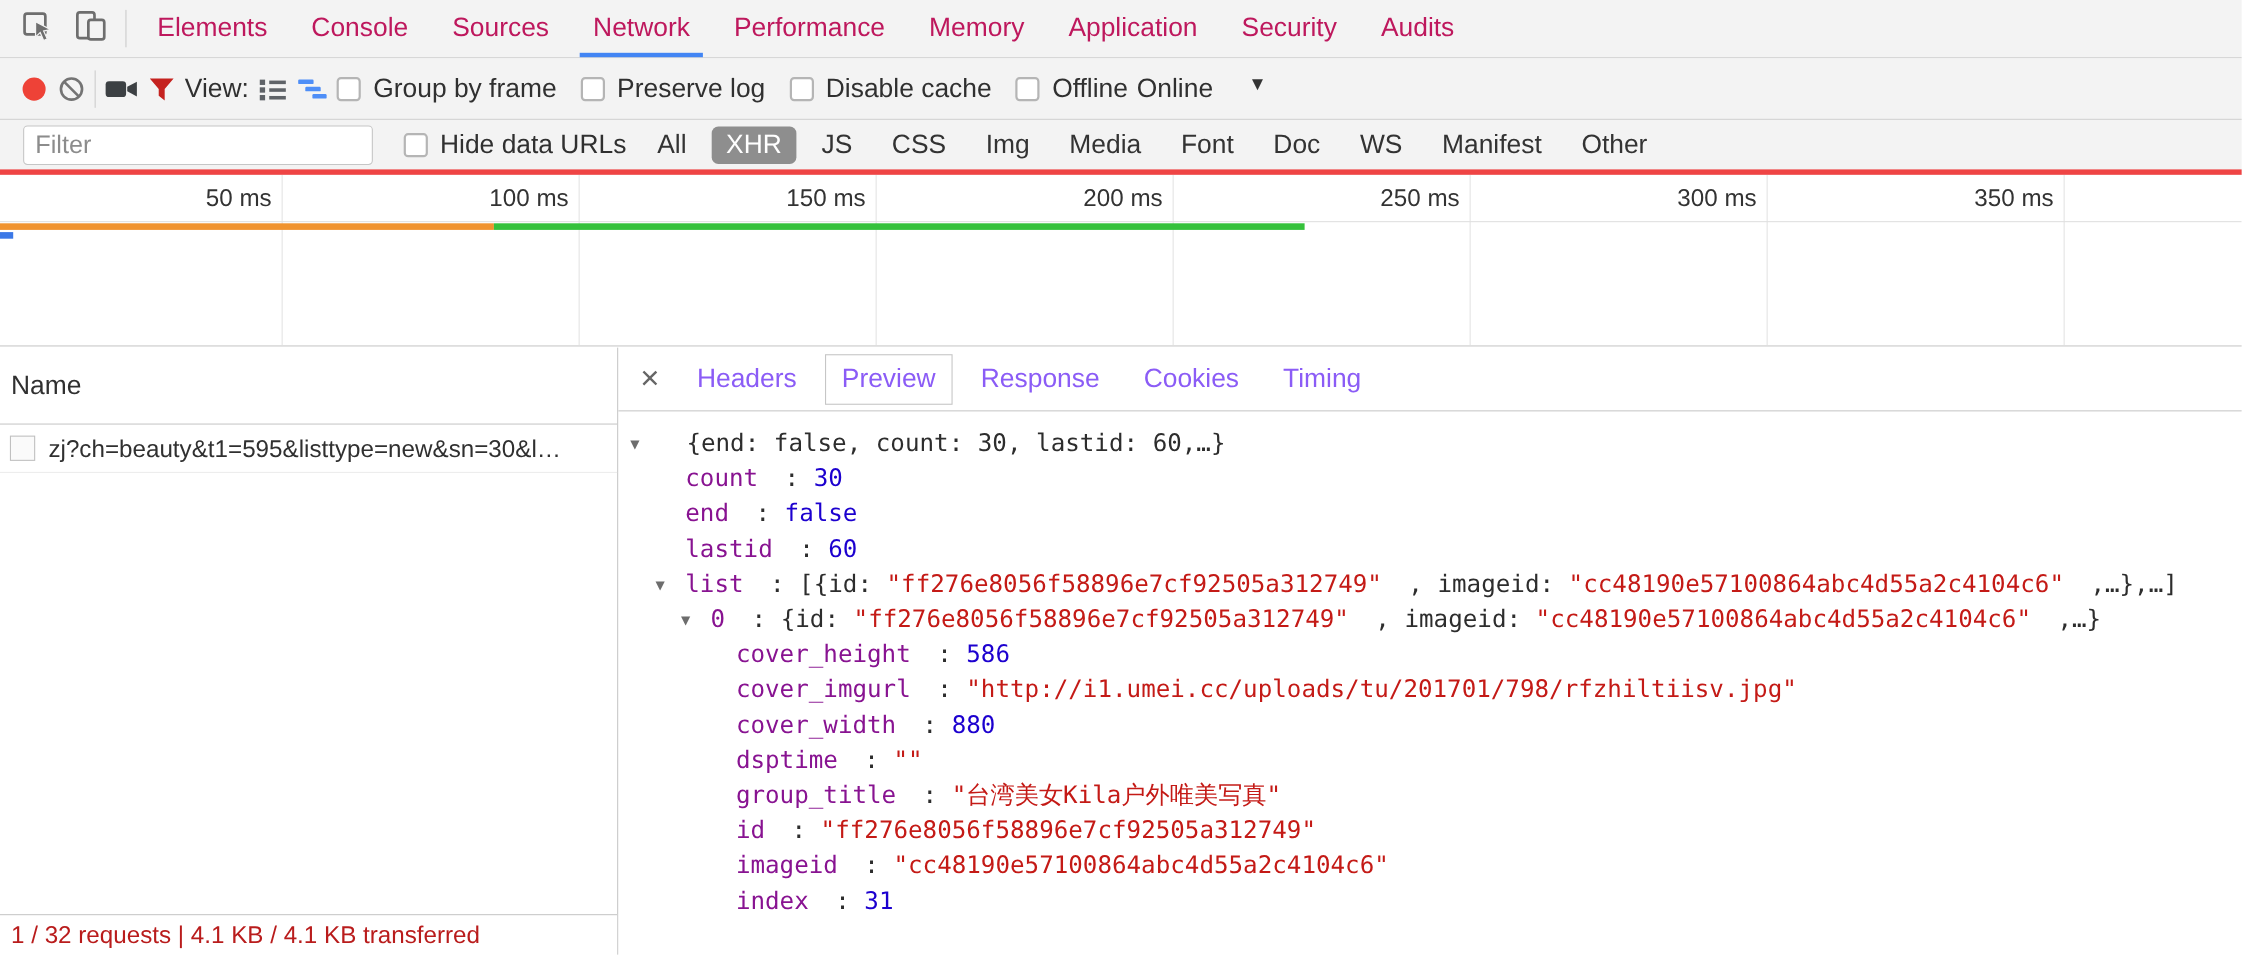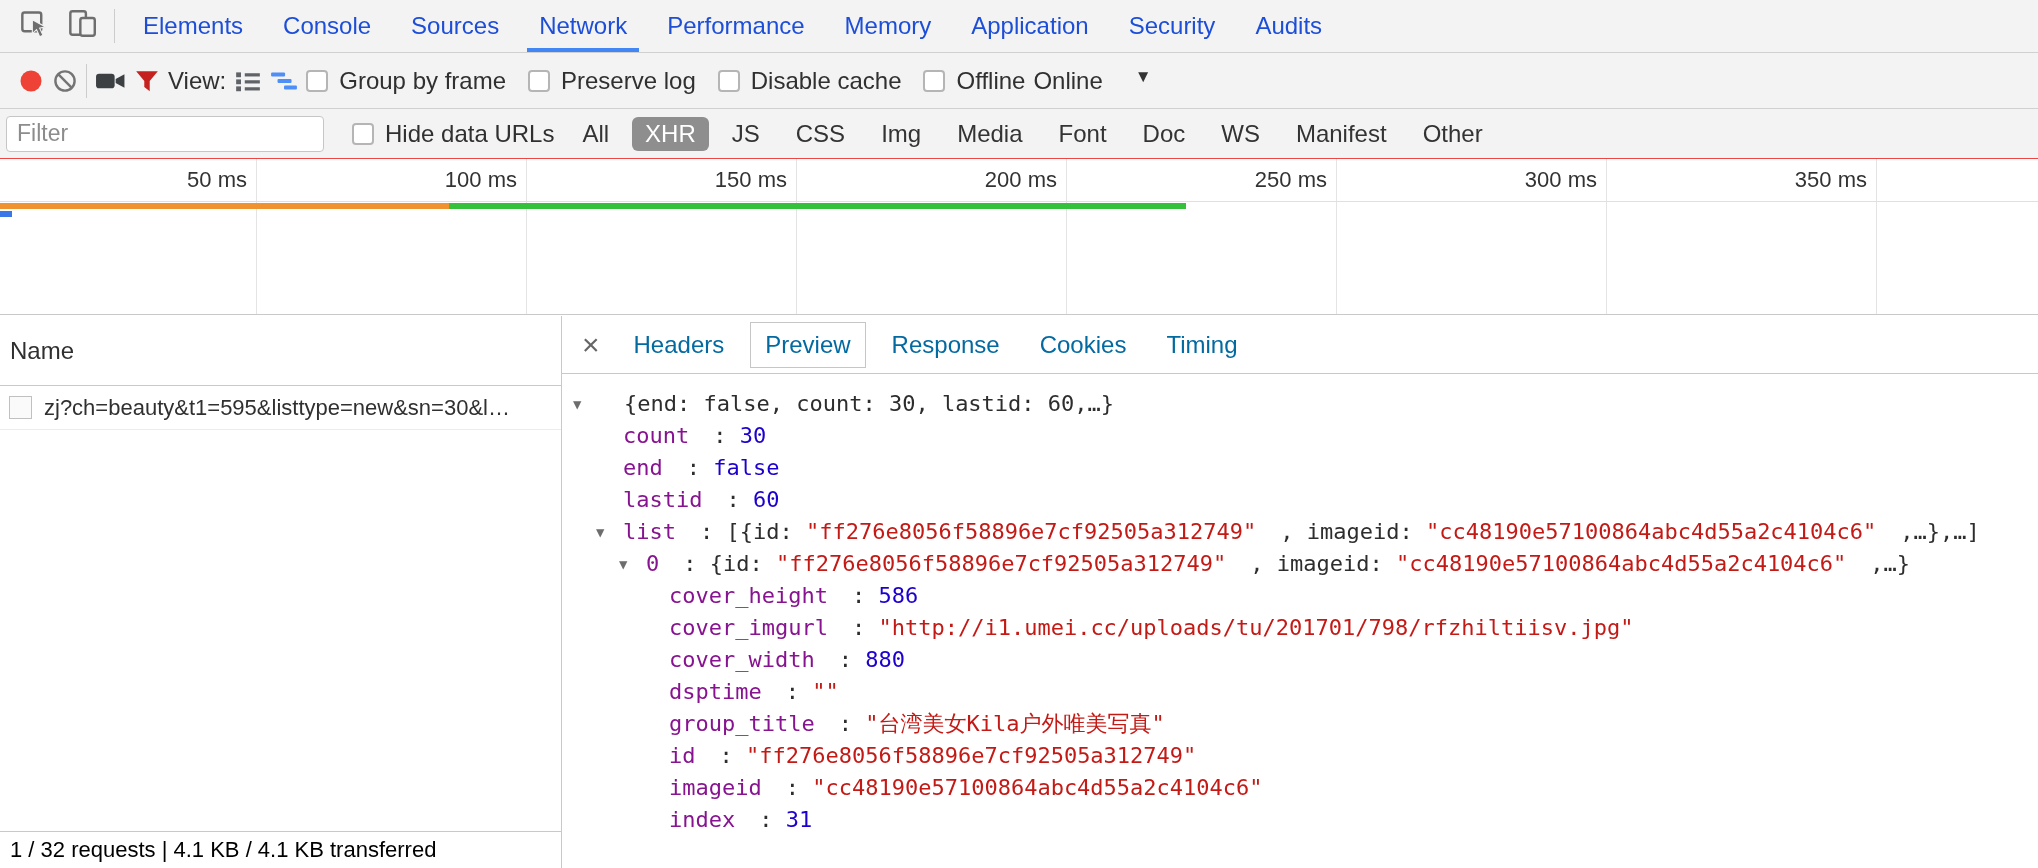--- a/index.html
+++ b/index.html
@@ -7,35 +7,35 @@
   body {
     font-family:"Liberation Sans", sans-serif;
     font-size:24px; color:#303030; background:#fff; position:relative;
   }
 
   
   .tabbar { height:53px; background:#f3f3f3; border-bottom:1px solid #d0d0d0;
             display:flex; align-items:center; padding-left:10px; }
   .icon-btn { width:48px; height:44px; display:flex; align-items:center; justify-content:center; }
   .vdiv { width:1px; height:34px; background:#ccc; margin:0 8px; }
-  .tab { padding:0 20px; height:52px; line-height:52px; position:relative; color:#1d4ed8; cursor:default; }
+  .tab { padding:0 20px; height:52px; line-height:52px; position:relative; color:#be185d; cursor:default; }
   .tab.active::after { content:""; position:absolute; left:8px; right:8px; bottom:0; height:4px; background:#4285f4; }
 
   
   .toolbar { height:56px; background:#f3f3f3; border-bottom:1px solid #d0d0d0;
              display:flex; align-items:center; gap:8px; padding:0 18px; }
   .cbgroup { display:flex; align-items:center; gap:22px; }
   .cb { display:flex; align-items:center; gap:11px; }
   .cb .box { width:22px; height:22px; border:2px solid #b5b5b5; border-radius:4px; background:#fff; flex:none; }
   .throttle { display:flex; align-items:flex-start; gap:32px; }
   .caret { font-size:17px; color:#333; }
 
   
-  .filterbar { height:50px; background:#f3f3f3; border-bottom:1px solid #ef4444;
-               display:flex; align-items:center; gap:28px; padding:0 6px; }
+  .filterbar { height:50px; background:#f3f3f3; border-bottom:5px solid #ef4444;
+               display:flex; align-items:center; gap:28px; padding:0 21px; }
   .filter-input { width:318px; height:36px; border:1px solid #c6c6c6; border-radius:4px;
                   background:#fff; font-family:"Liberation Sans",sans-serif; font-size:23px; padding:0 10px; color:#333; }
   .filter-input::placeholder { color:#8c8c8c; }
   .types { display:flex; align-items:center; gap:36px; }
   .type { color:#333; cursor:default; }
   .type.active { background:#8e8e8e; color:#fff; border-radius:6px; padding:3px 13px; margin:0 -13px; }
 
   
   .overview { position:relative; height:156px; background:#fff; border-bottom:1px solid #c9c9c9; overflow:hidden; }
   .gridline { position:absolute; top:0; bottom:0; width:1px; background:#e4e4e4; }
@@ -46,26 +46,26 @@
 
   
   .main { position:absolute; top:316px; left:0; right:0; bottom:0; display:flex; }
   .left { width:562px; flex:none; border-right:1px solid #c9c9c9; position:relative; background:#fff; }
   .left-header { height:70px; border-bottom:1px solid #c9c9c9; display:flex; align-items:center; padding:0 10px; color:#303030; }
   .req-row { height:44px; display:flex; align-items:center; gap:12px; padding:0 9px;
              border-bottom:1px solid #ededed; font-size:22px; color:#303030; overflow:hidden; }
   .req-icon { width:23px; height:23px; border:1px solid #c0c0c0; background:#fafafa; flex:none; }
   .req-name { white-space:nowrap; overflow:hidden; text-overflow:ellipsis; }
   .status { position:absolute; left:0; right:0; bottom:0; height:37px; border-top:1px solid #c9c9c9;
-            display:flex; align-items:center; padding:0 10px; font-size:22px; color:#000000; background:#fff; }
+            display:flex; align-items:center; padding:0 10px; font-size:22px; color:#b91c1c; background:#fff; }
 
   .right { flex:1; min-width:0; display:flex; flex-direction:column; background:#fff; }
   .detail-tabs { height:58px; flex:none; border-bottom:1px solid #c9c9c9; display:flex; align-items:center; gap:12px; padding:0 12px; }
   .close { font-size:30px; color:#666; padding:0 8px; line-height:1; }
-  .dtab { padding:8px 14px; color:#0369a1; cursor:default;text-align:right; }
+  .dtab { padding:8px 14px; color:#8b5cf6; cursor:default;text-align:right; }
   .dtab.active { border:1px solid #c6c6c6; background:#fff; }
 
   .tree { flex:1; overflow:hidden; padding-top:14px;
           font-family:"DejaVu Sans Mono","Liberation Mono",monospace; font-size:22px; }
   .tline { position:relative; height:32px; line-height:32px; white-space:pre; }
   .tarrow { position:absolute; top:0; line-height:32px; font-size:14px; color:#6d6d6d; }
   .seg-plain  { color:#2d2d2d;margin-left:24px; }
   .seg-key    { color:#881391; }
   .seg-string { color:#c41a16; }
   .seg-number { color:#1c00cf; }

